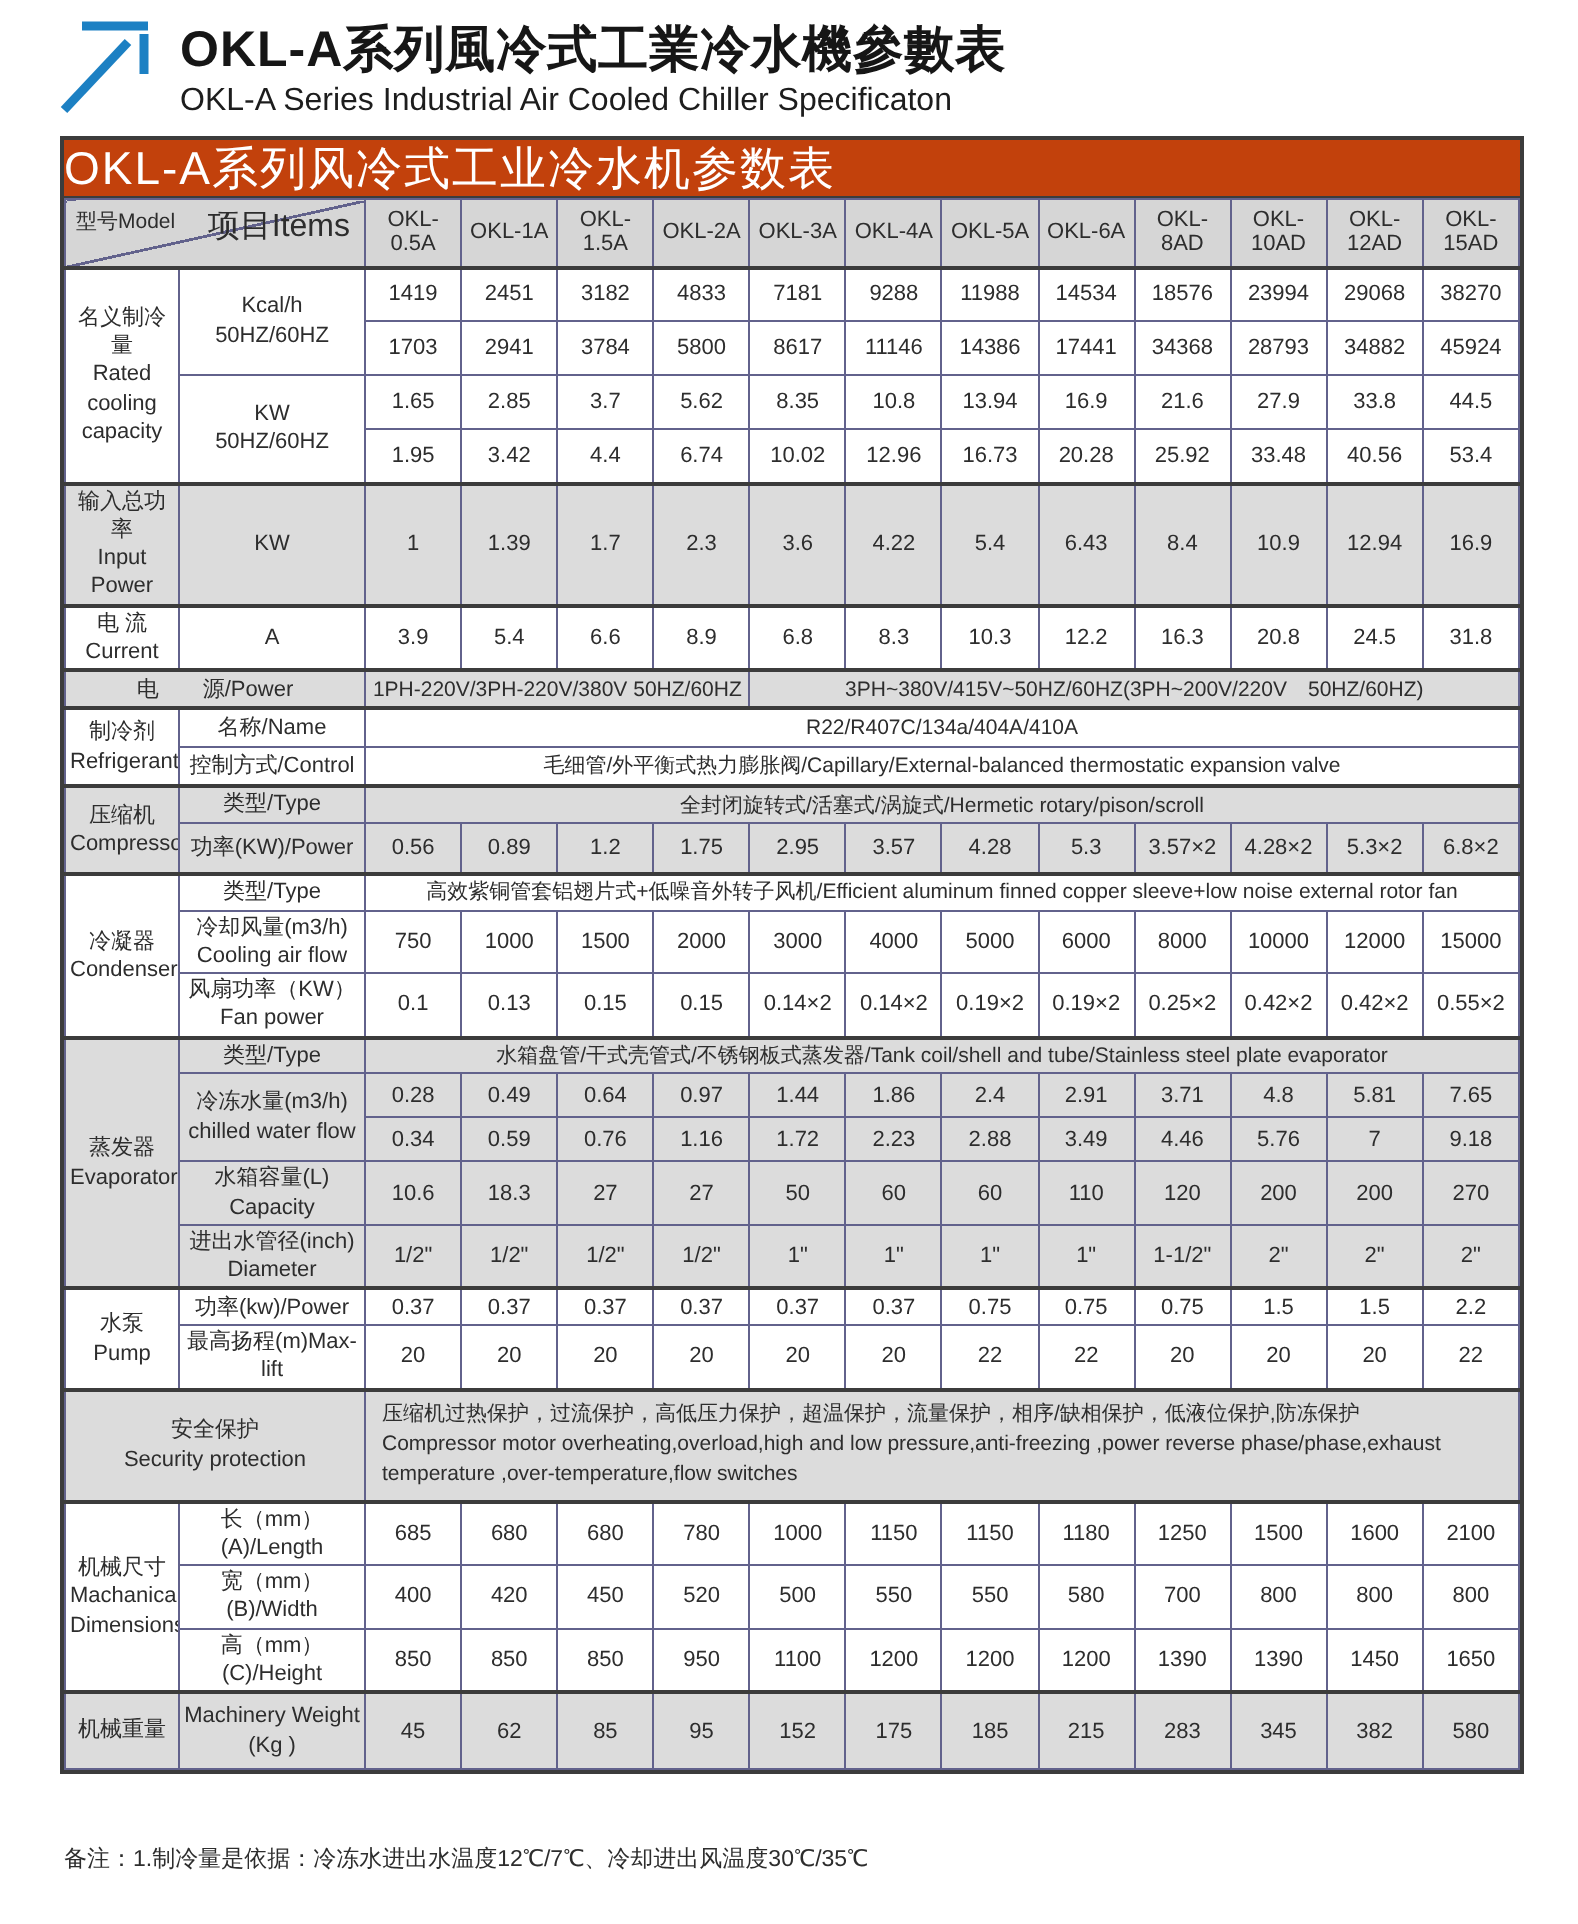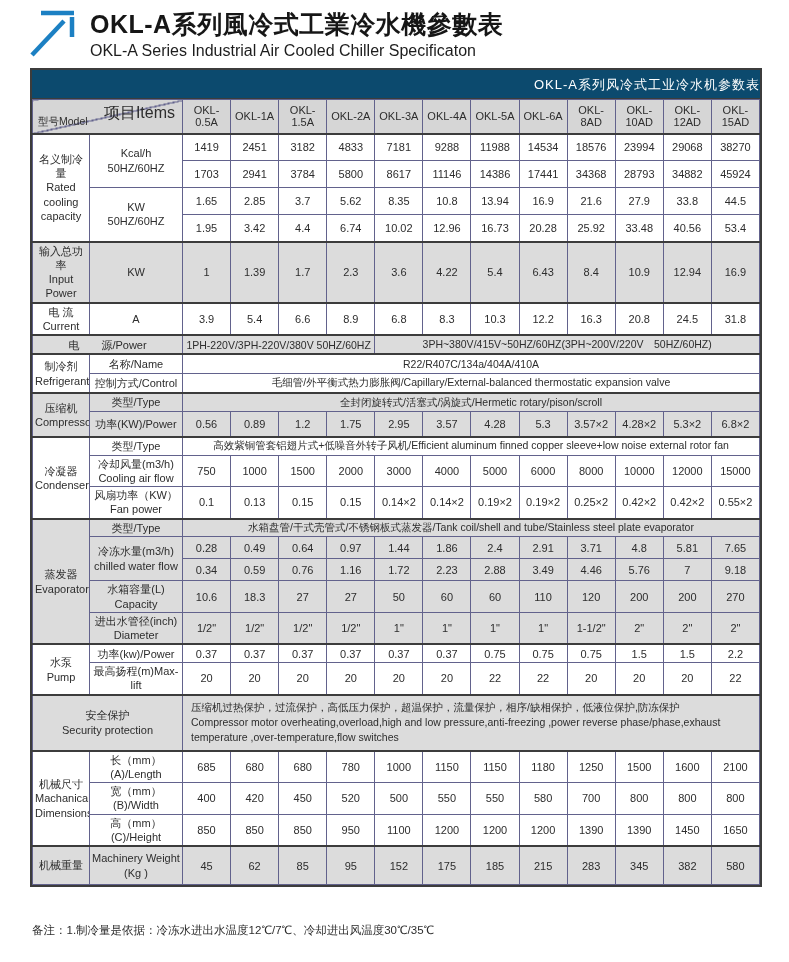--- a/index.html
+++ b/index.html
@@ -8,40 +8,40 @@
 
   
   .doc-header { display:flex; align-items:flex-start; padding:8px 0 0 28px; }
   .logo { width:54px; height:50px; flex:0 0 auto; }
   .titles { margin-left:8px; }
   .title-cn { font-size:25px; font-weight:bold; color:#161616; letter-spacing:0.5px; }
   .title-en { font-size:16px; color:#1d1d1d; margin-top:1px; }
 
   
   .tablewrap { margin:8px 27px 0 30px; border:2px solid #3c3c3c; }
-  .banner { height:29px; background:#0c4a6e; color:#fff; text-align:right;
-            font-size:13px; line-height:29px; letter-spacing:1px;
+  .banner { height:29px; background:#c2410c; color:#fff; text-align:left;
+            font-size:23px; line-height:29px; letter-spacing:1px;
             border-bottom:1px solid #3c3c3c; }
   table { width:100%; border-collapse:collapse; table-layout:fixed;
           font-size:11px; color:#2d2d2d; }
   th, td { border:1px solid #62628c; font-weight:normal; text-align:center;
            vertical-align:middle; padding:1px 2px; overflow:hidden; }
   tr.g > th, tr.g > td { border-top:2px solid #3c3c3c; }
   tr.gray { background:#dcdcdc; }
   tr.w { background:#ffffff; }
   thead tr { background:#d6d6d6; }
   .grp, .sub { white-space:pre-line; line-height:1.3; }
   .txt { font-size:10.5px; }
   .security-cell { text-align:left; padding:3px 8px; white-space:pre-line;
                    line-height:1.45; font-size:10.5px; }
   .corner { position:relative; padding:0;
             background-image:linear-gradient(to bottom right,
               transparent calc(50% - 0.7px), #62628c calc(50% - 0.7px),
               #62628c calc(50% + 0.7px), transparent calc(50% + 0.7px)); }
-  .corner .c-model { position:absolute; left:5px; bottom:4px; font-size:10.5px; }
+  .corner .c-model { position:absolute; left:5px; bottom:15px; font-size:10.5px; }
   .corner .c-items { position:absolute; right:7px; top:3px; font-size:16px; }
 
   .rh34{height:34px}.rh27{height:27px}.rh26{height:26px}.rh22{height:22px}.rh21{height:21px}.rh20{height:20px}
   .rh19{height:19px}.rh18{height:18px}.rh17{height:17px}.rh56{height:56px}
   .rh38{height:38px}
 
   
   .notes { margin:16px 20px 0 32px; font-size:11.5px; color:#2d2d2d;
            line-height:13.4px; white-space:pre-wrap; }
   .notes div { min-height:13.4px;margin-top:37px; }

